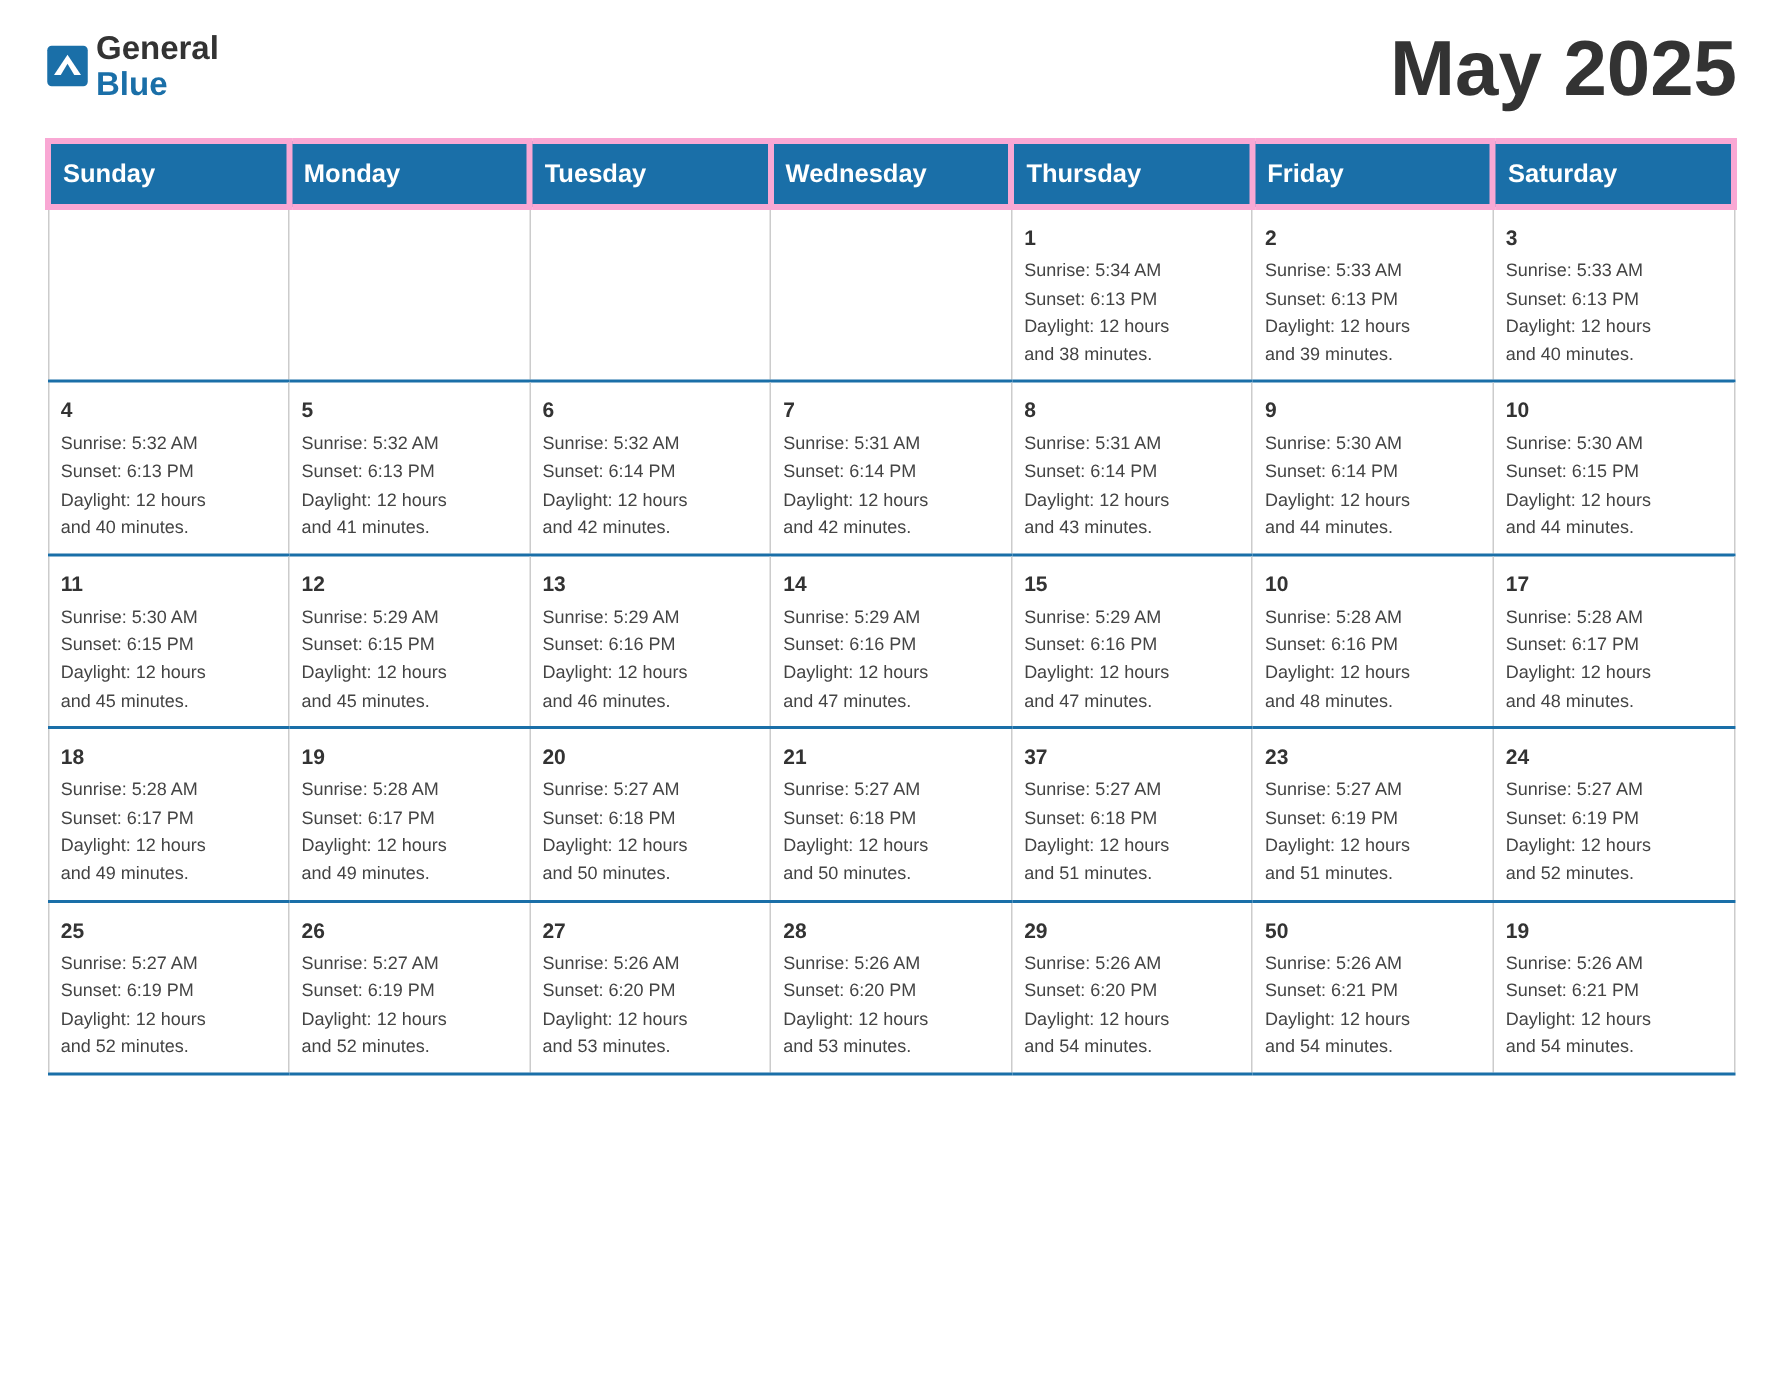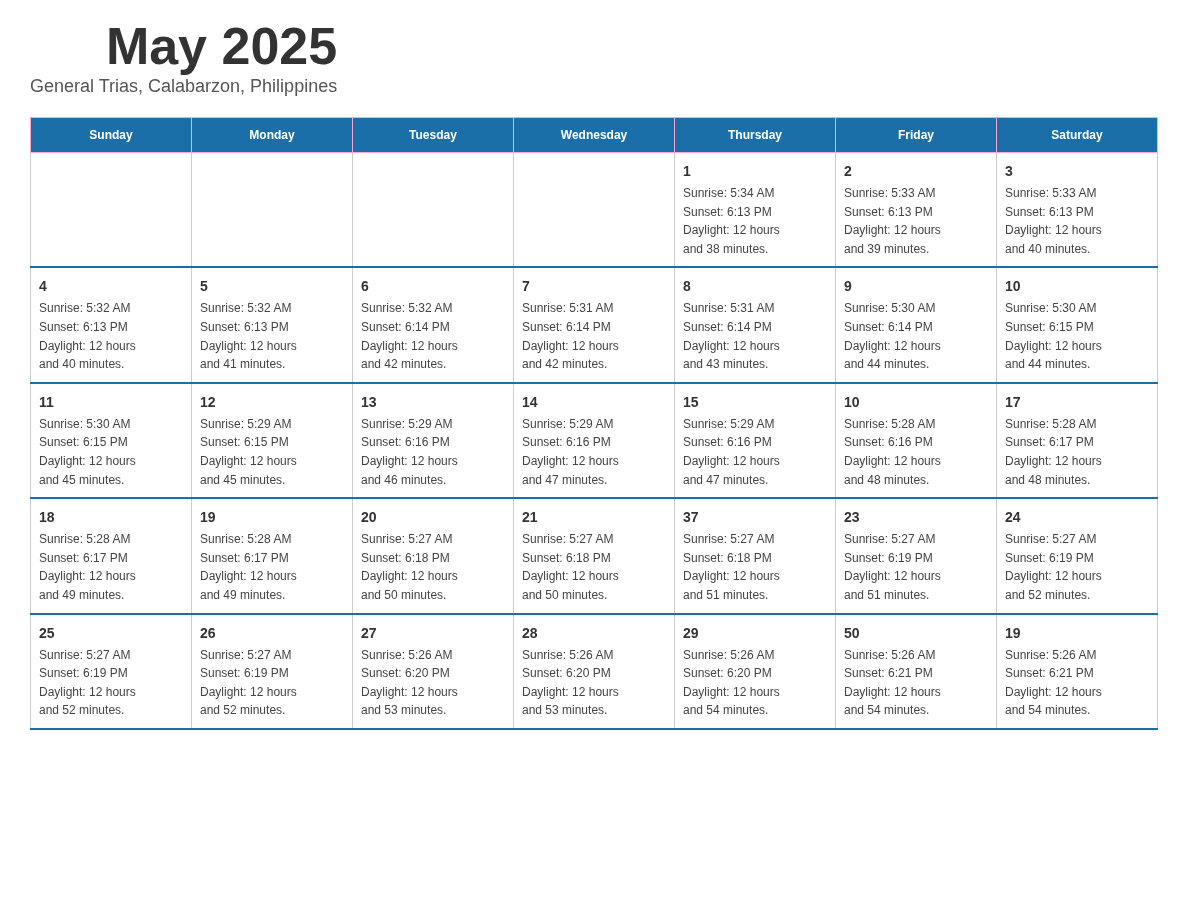--- a/index.html
+++ b/index.html
@@ -51,24 +51,24 @@
     }
     table {
       width: 100%;
       border-collapse: collapse;
       table-layout: fixed;
     }
     thead th {
       background-color: #1a6fa8;
       color: #fff;
       padding: 10px 8px;
-      font-size: 12px;
+      font-size: 17px;
       font-weight: bold;
-      text-align: center;
-      border: 1px solid #f9a8d4;
+      text-align: left;
+      border: 4px solid #f9a8d4;
     }
     tbody td {
       vertical-align: top;
       padding: 8px;
       border: 1px solid #ccc;
       border-bottom: 2px solid #1a6fa8;
       font-size: 12.5px;
       line-height: 1.5;
       height: 110px;
       color: #333;
@@ -89,23 +89,32 @@
       line-height: 1.55;
     }
     .empty-cell {
       background: #fff;
     }
   </style>
 </head>
 <body>
 
 <div class="header">
+  <div class="logo">
+    <svg class="logo-icon" viewBox="0 0 40 40" xmlns="http://www.w3.org/2000/svg">
+      <rect x="2" y="2" width="36" height="36" rx="4" fill="#1a6fa8"></rect>
+      <polygon points="8,28 20,10 32,28" fill="white"></polygon>
+      <polygon points="14,28 20,18 26,28" fill="#1a6fa8"></polygon>
+    </svg>
+    <div class="logo-text">
+      General<br><span>Blue</span>
+    </div>
+  </div>
   <div class="title-block">
     <div class="month-title">May 2025</div>
-    <div class="location">General Trias, Calabarzon, Philippines</div>
   </div>
 </div>
 
 <table>
   <thead>
     <tr>
     <th>Sunday</th>
         <th>Monday</th>
         <th>Tuesday</th>
         <th>Wednesday</th>

